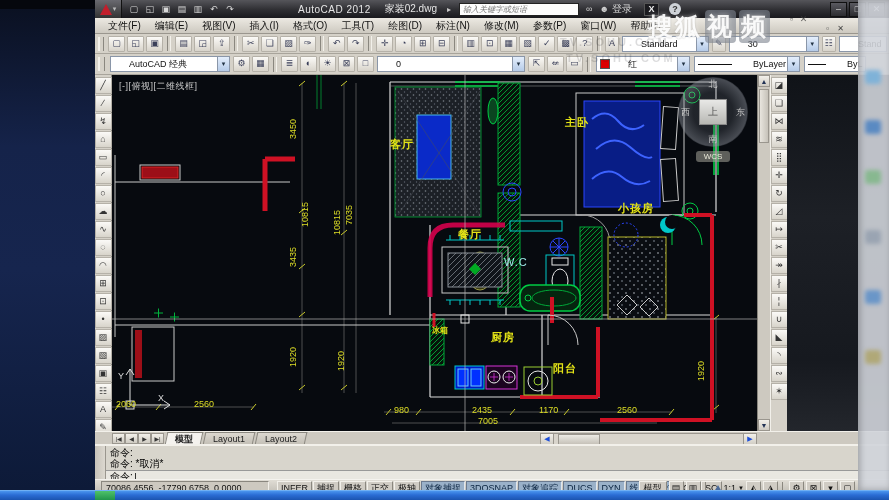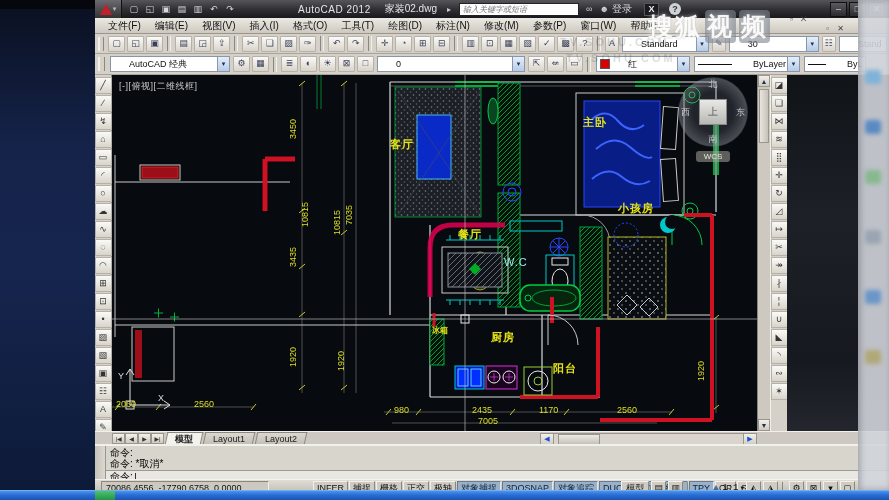--- a/index.html
+++ b/index.html
@@ -109,32 +109,32 @@
   .hspace{flex:1;}
   
   .cmdwin{position:relative;height:33px;background:#d8d5cc;border-top:2px solid #f2f0ea;display:flex;font-size:10px;color:#000;}
   .cmd-grip{width:10px;background:linear-gradient(90deg,#c6c2b9,#dcd8d0);border-right:1px solid #9a968e;}
   .cmd-body{flex:1;display:flex;flex-direction:column;}
   .cmd-hist{flex:1;padding:1px 4px;line-height:11px;border-bottom:1px solid #999;background:#d8d5cc;}
   .cmd-input{height:12px;background:#e9e7e1;padding:0 4px;line-height:12px;display:flex;align-items:center;}
   .caret{display:inline-block;width:1px;height:9px;background:#333;margin-left:2px;}
   
   .statusbar{position:relative;height:16px;background:linear-gradient(180deg,#e0ddd5,#bab6ae);
-    display:flex;align-items:center;font-size:9px;color:#111;border-top:1px solid #f4f2ee;gap:36px;}
+    display:flex;align-items:center;font-size:9px;color:#111;border-top:1px solid #f4f2ee;}
   .coords{width:158px;margin-left:6px;padding:1px 4px;border:1px solid;border-color:#8a877f #f2f0ea #f2f0ea #8a877f;
     background:#cdc9c0;font-size:9px;white-space:nowrap;overflow:hidden;}
   .toggles{display:flex;margin-left:8px;}
   .tg{height:12px;line-height:12px;padding:0 3px;margin-right:1px;border:1px solid;
     border-color:#f2f0ea #8a877f #8a877f #f2f0ea;background:#d0ccc4;white-space:nowrap;}
   .tg.pressed{border-color:#6b7a8f #dfe6ef #dfe6ef #6b7a8f;background:#9ab1c9;color:#08223f;}
   .status-right{position:absolute;right:34px;display:flex;align-items:center;}
   .st-btn{height:12px;line-height:12px;padding:0 4px;border:1px solid;border-color:#f2f0ea #8a877f #8a877f #f2f0ea;background:#d0ccc4;margin-left:2px;white-space:nowrap;}
   .st-ico{width:13px;text-align:center;padding:0;}
   .st-sep{width:1px;height:12px;background:#8a877f;margin:0 4px;}
-  .scale-group{display:flex;align-items:center;margin-left:20px;font-family:Liberation Mono, monospace;}
+  .scale-group{display:flex;align-items:center;margin-left:4px;}
   .tri-ico{width:0;height:0;border-left:4px solid transparent;border-right:4px solid transparent;border-bottom:7px solid #4a6a9a;margin-right:2px;}
   
   .blur-strip{position:absolute;right:0;top:0;width:31px;height:490px;background:rgba(208,212,218,.9);
     box-shadow:inset 2px 0 6px rgba(0,0,0,.25);}
   .blur-strip i{position:absolute;left:7px;width:16px;height:14px;border-radius:3px;filter:blur(2px);display:block;}
   .watermark{position:absolute;left:648px;top:10px;display:flex;align-items:center;z-index:50;
     font-size:25px;font-weight:bold;color:rgba(255,255,255,.92);text-shadow:0 0 5px rgba(255,255,255,.65),0 0 2px rgba(0,0,0,.3);
     filter:blur(.6px);letter-spacing:2px;}
   .watermark .boxed{background:rgba(125,130,142,.62);border-radius:4px;padding:0 2px;margin-left:3px;}
   .wm-ctrl{position:absolute;left:790px;top:14px;color:rgba(60,60,60,.8);font-size:9px;z-index:51;letter-spacing:2px;}
@@ -458,21 +458,21 @@
             <rect x="14" y="326" width="8" height="8"></rect>
           </g>
 
           <line x1="353" y1="0" x2="353" y2="356" stroke="#b4b4b4" stroke-width=".7"></line>
           <line x1="0" y1="244" x2="645" y2="244" stroke="#b4b4b4" stroke-width=".7"></line>
           <rect x="349" y="240" width="8" height="8" fill="none" stroke="#e8e8e8"></rect>
         </svg>
 
         <div id="canvas-labels">
             <span class="room-label" style="left: 278px; top: 62px;">客厅</span>
-            <span class="room-label" style="left: 471px; top: 40px;">主卧</span>
+            <span class="room-label" style="left: 453px; top: 40px;">主卧</span>
             <span class="room-label" style="left: 506px; top: 126px;">小孩房</span>
             <span class="room-label" style="left: 346px; top: 152px;">餐厅</span>
             <span class="room-label cyan" style="left: 392px; top: 181px;">W.C</span>
             <span class="room-label" style="left: 379px; top: 255px;">厨房</span>
             <span class="room-label" style="left: 441px; top: 286px;">阳台</span>
             <span class="room-label small" style="left: 320px; top: 250px;">冰箱</span>
             <span class="dim-v" style="left: 186px; top: 54px;">3450</span>
             <span class="dim-v" style="left: 198px; top: 142px;">10815</span>
             <span class="dim-v" style="left: 186px; top: 182px;">3435</span>
             <span class="dim-v" style="left: 186px; top: 282px;">1920</span>

